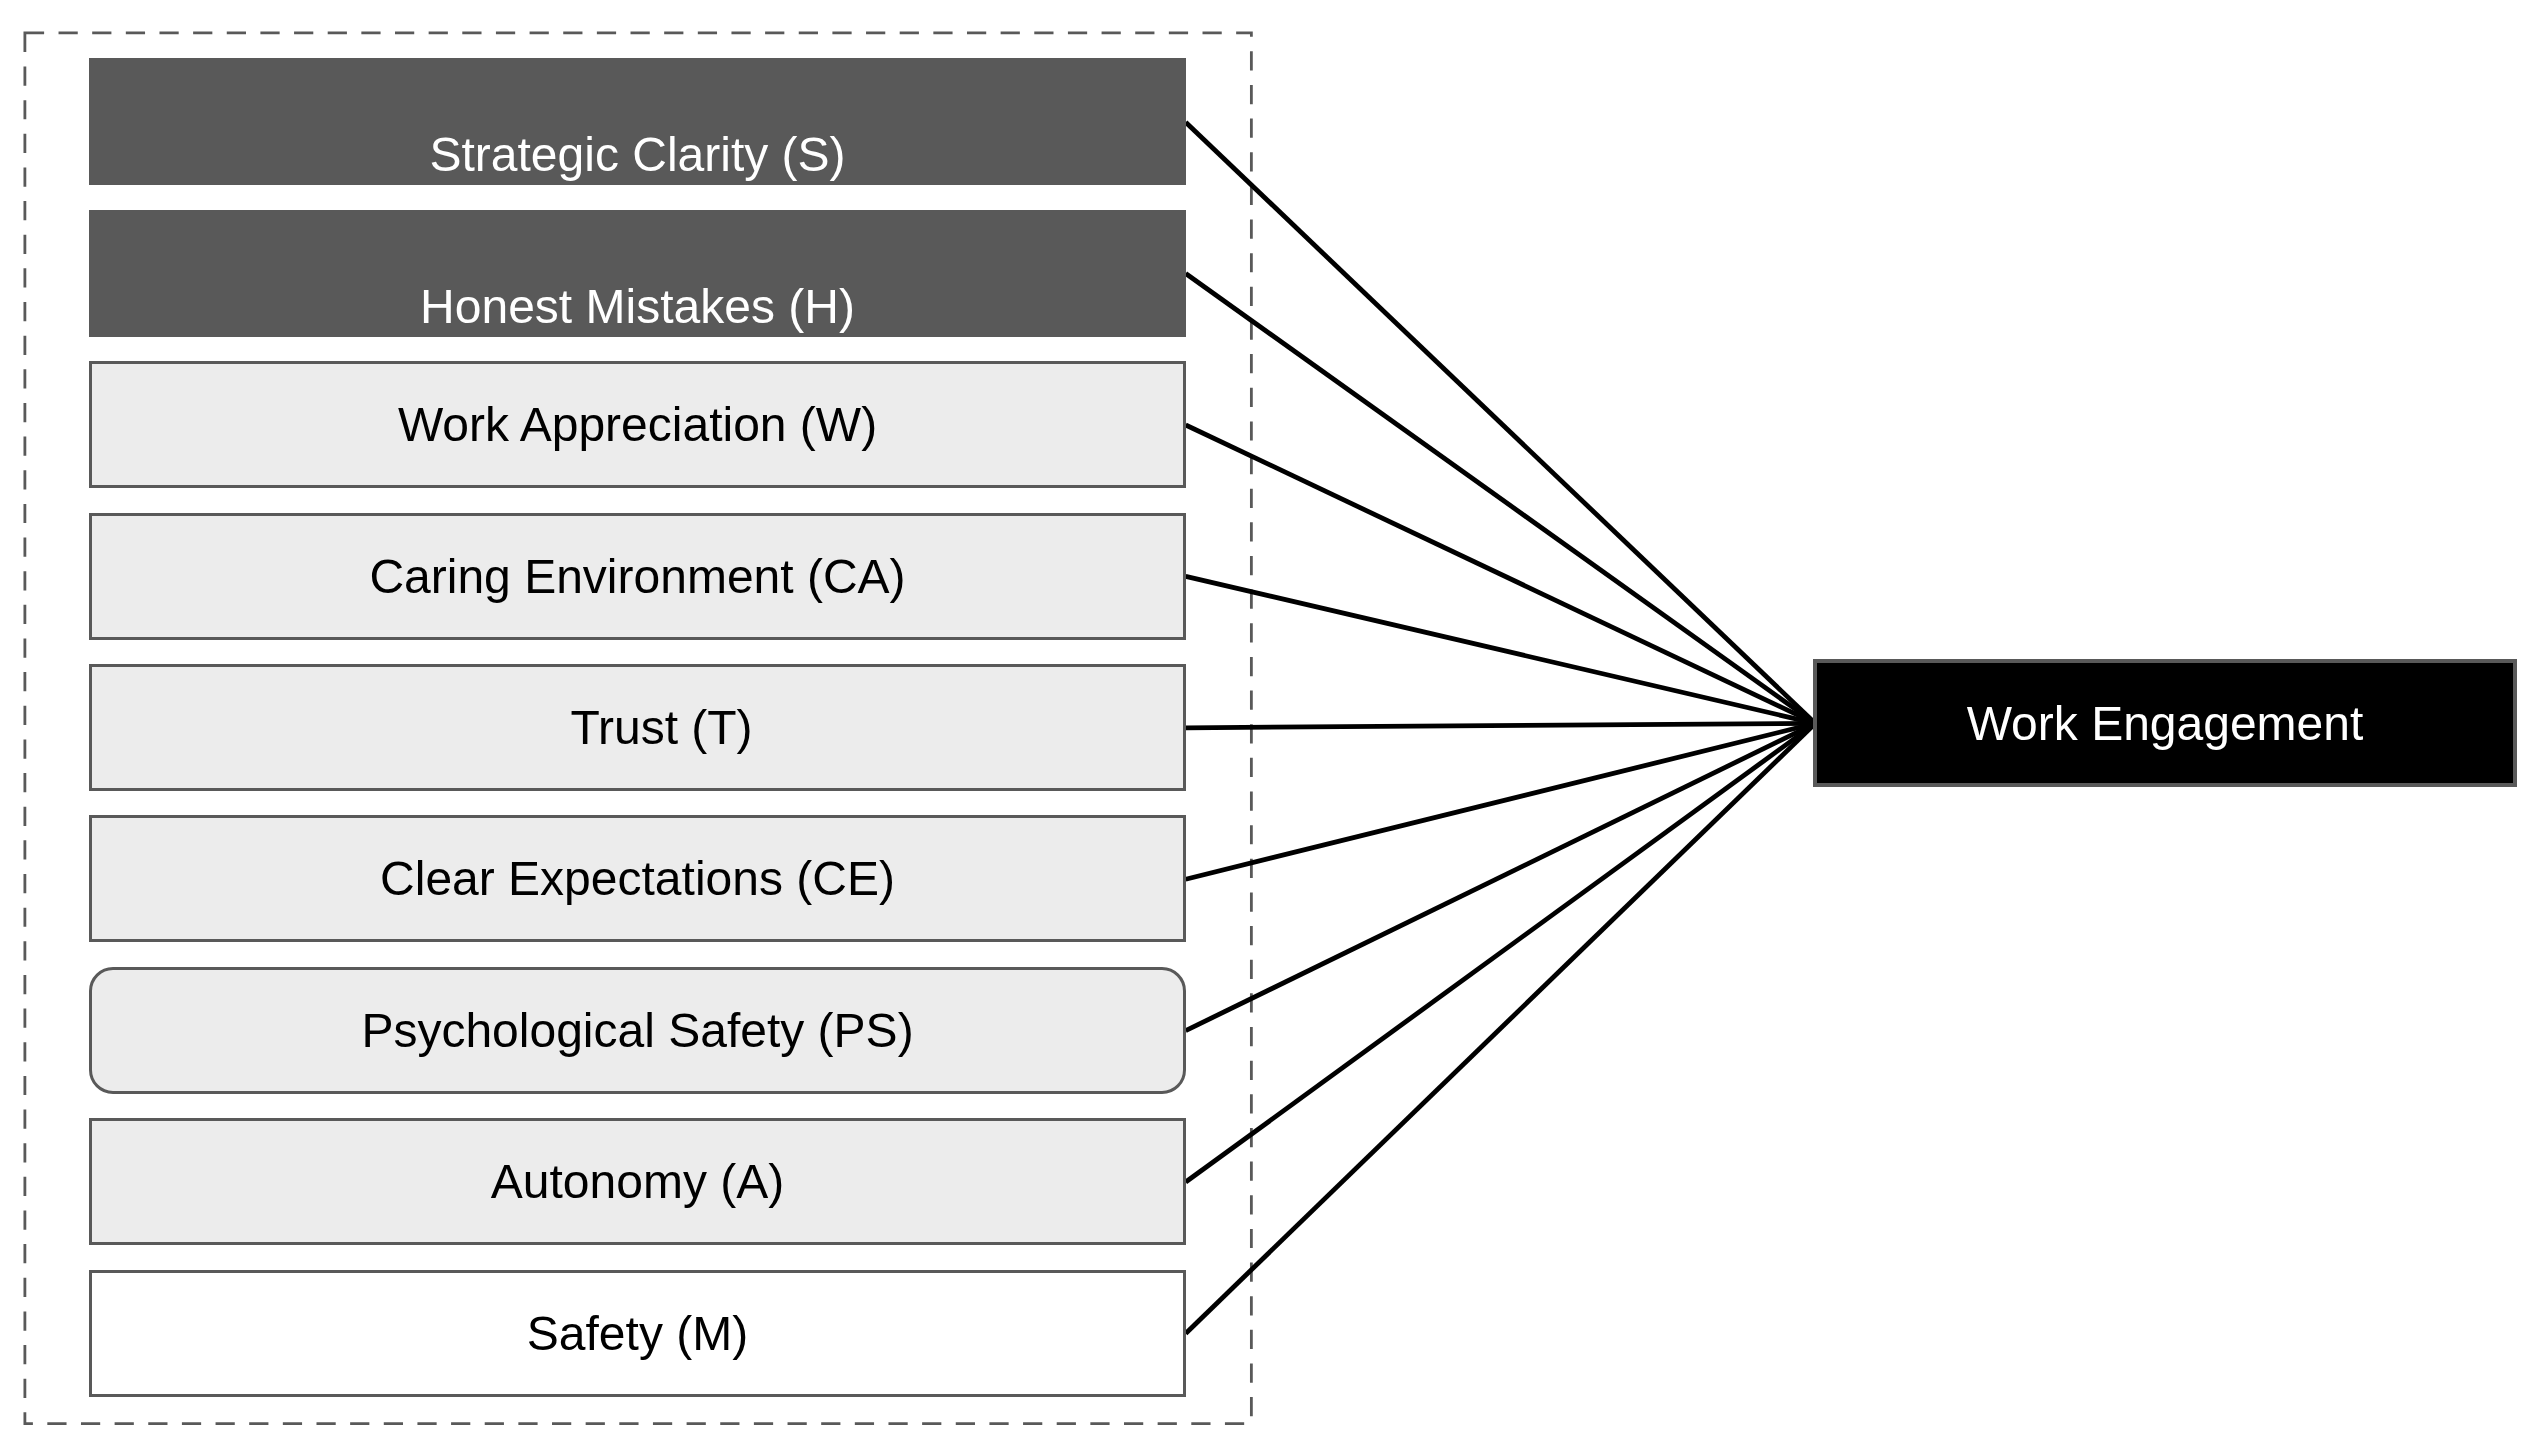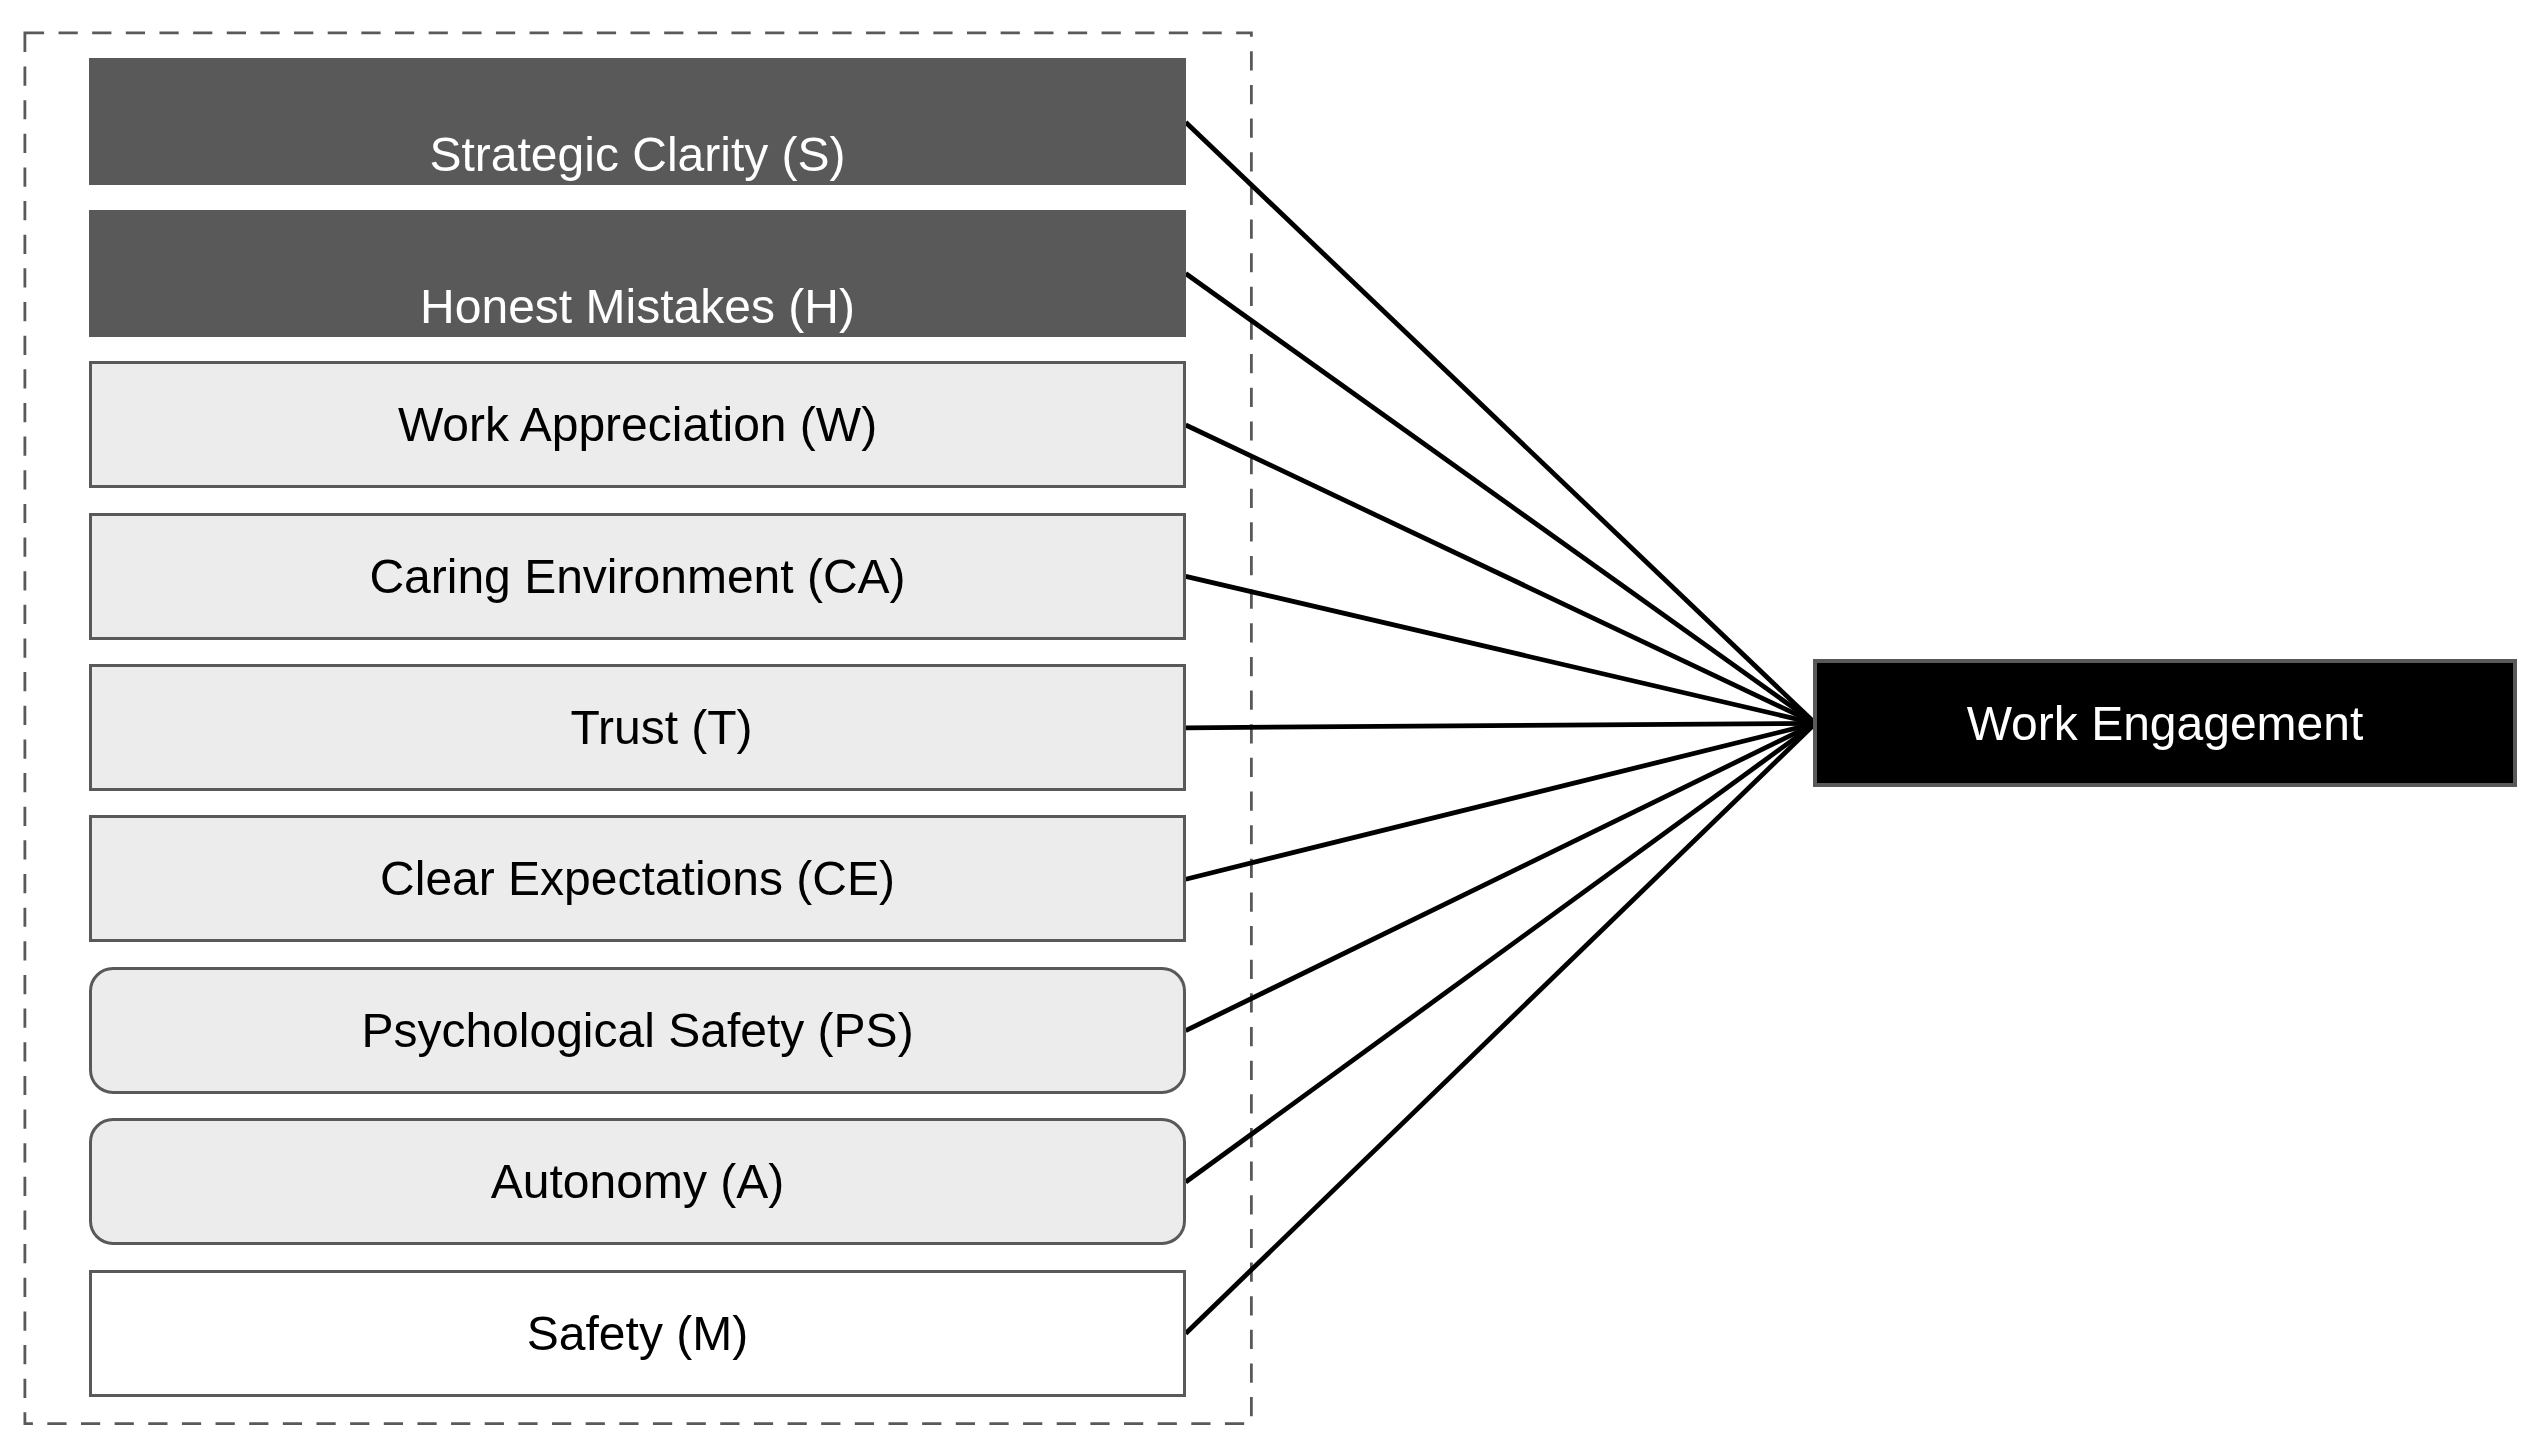--- a/index.html
+++ b/index.html
@@ -108,21 +108,21 @@
       </div>
       <div class="abox light" style="top: 664px; padding-left: 48px;">
         <span>Trust (T)</span>
       </div>
       <div class="abox light" style="top: 815px;">
         <span>Clear Expectations (CE)</span>
       </div>
       <div class="abox light" style="top: 967px; border-radius: 24px;">
         <span>Psychological Safety (PS)</span>
       </div>
-      <div class="abox light" style="top: 1118px; border-radius: 24px;">
+      <div class="abox light" style="top: 1118px;">
         <span>Autonomy (A)</span>
       </div>
       <div class="abox white" style="top: 1270px;">
         <span>Safety (M)</span>
       </div>
     </div>
 
   <div class="outcome">
     <span>Work Engagement</span>
   </div>

